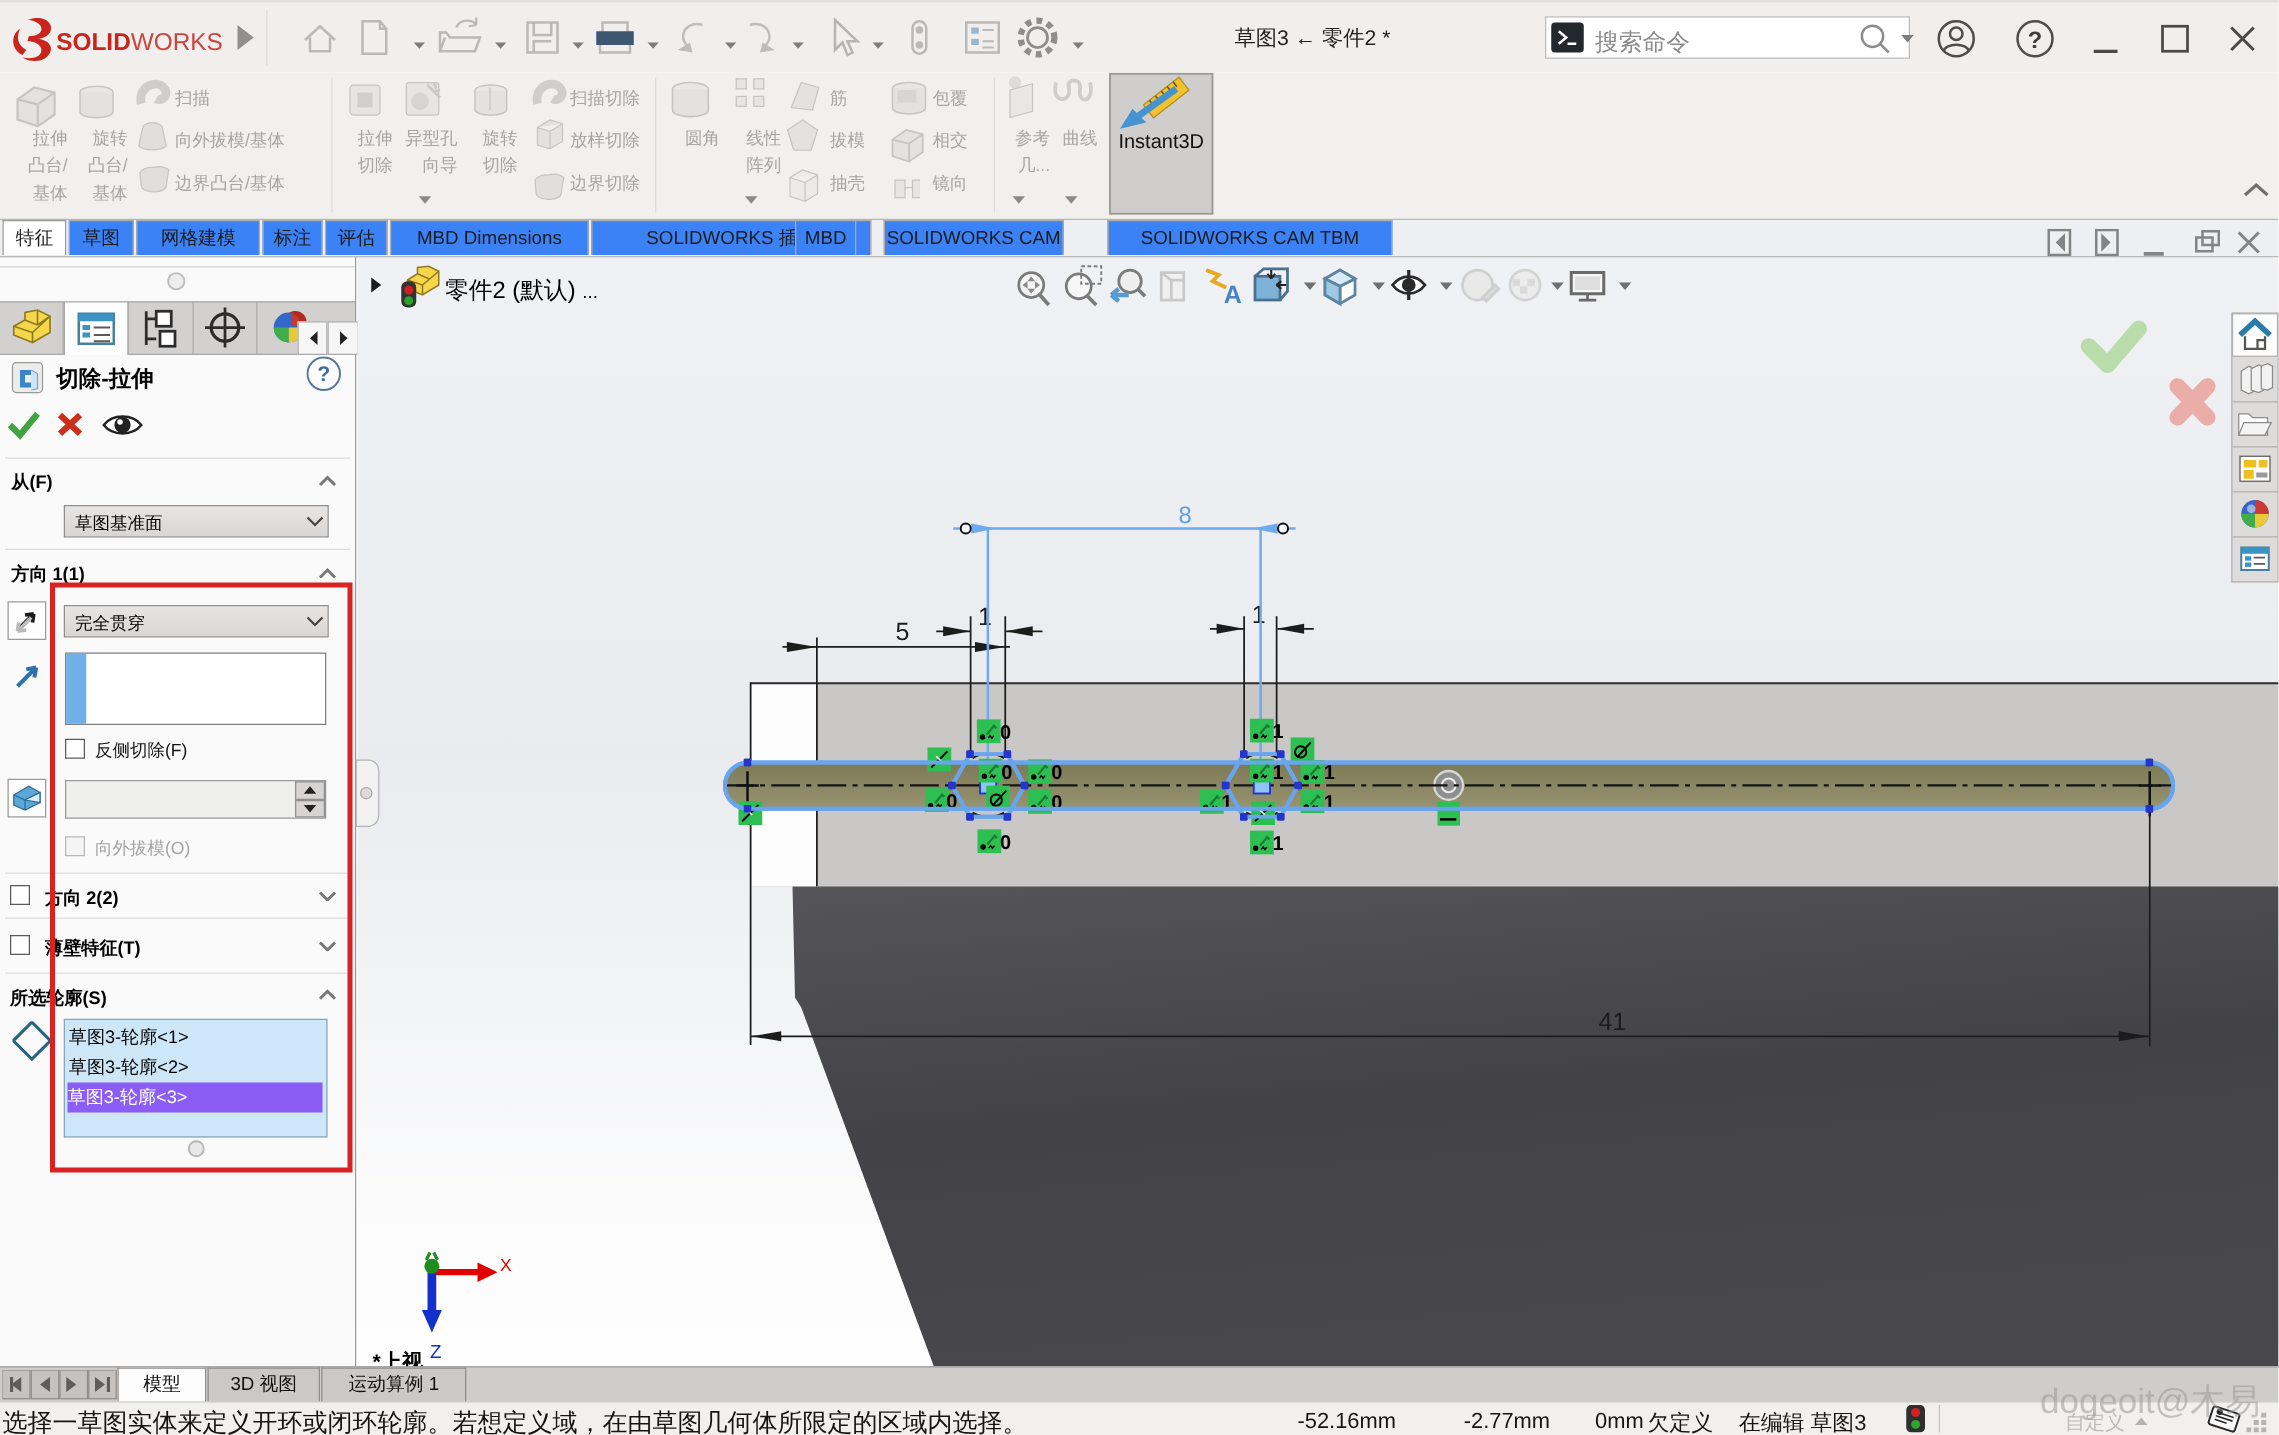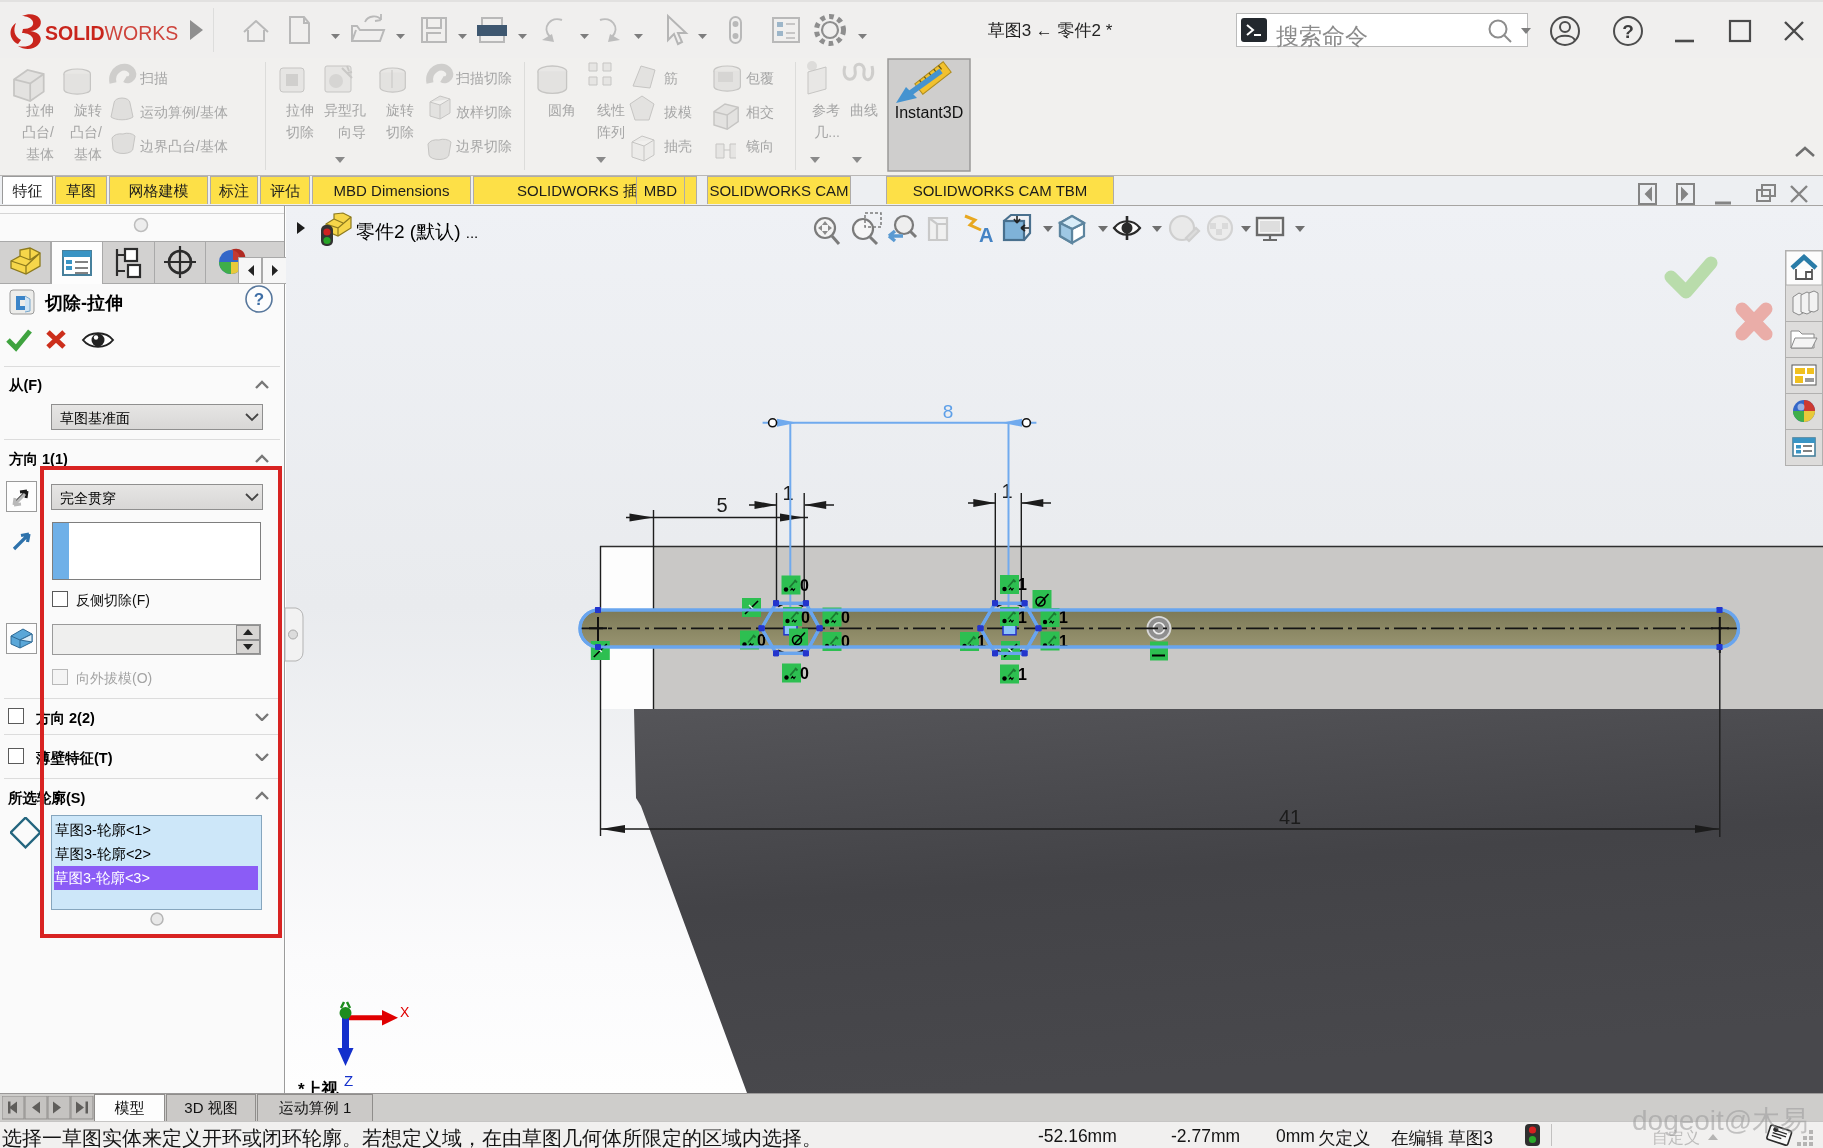--- a/index.html
+++ b/index.html
@@ -1,20 +1,20 @@
 <!DOCTYPE html>
 <html><head><meta charset="utf-8"><style>
 html,body{margin:0;padding:0}
 #root{position:relative;width:1823px;height:1148px;overflow:hidden;background:#fff;font-family:"Liberation Sans",sans-serif}
 .a{position:absolute}
 .ct{text-align:right}
 .tx14{font-size:14px;color:#111}
 .gr{color:#a4a4a4}
 .bold{font-weight:bold}
-.tab{position:absolute;top:176px;height:28px;background:#fde047;border:1px solid #aeaba9;border-bottom:none;color:#1c1c1c;font-size:15px;text-align:center;line-height:28px;box-sizing:border-box}
+.tab{position:absolute;top:176px;height:28px;background:#3b82f6;border:1px solid #aeaba9;border-bottom:none;color:#1c1c1c;font-size:15px;text-align:center;line-height:28px;box-sizing:border-box}
 .tab.on{background:#fff;border-color:#9a9a9a}
 .btab{position:absolute;top:1094px;height:27px;background:#cbc9c7;border:1px solid #8f8d8b;border-bottom:none;color:#111;font-size:15px;text-align:center;line-height:26px;box-sizing:border-box}
 .btab.on{background:#fdfdfd}
 .sep{position:absolute;width:1px;background:#dcdcda;top:62px;height:108px}
 .rlab{position:absolute;font-size:14px;color:#a6a6a6;line-height:22px;white-space:nowrap}
 .plab{position:absolute;font-size:14.5px;color:#000;font-weight:bold;white-space:nowrap}
 .chev{position:absolute;width:14px;height:9px}
 .ddown{position:absolute;height:26px;background:linear-gradient(#e6e5e4,#d8d7d6);border:1px solid #8f8f8f;font-size:14px;color:#000;line-height:26px;padding-left:8px;box-sizing:border-box}
 .cb{position:absolute;width:16px;height:16px;background:#fff;border:1.5px solid #5a5a5a;box-sizing:border-box}
 .hdiv{position:absolute;left:4px;width:276px;height:1px;background:#dcdcdc}
@@ -67,21 +67,21 @@
         <path d="M628 26 l4.5 5 l4.5 -5 Z"></path>
 </g>
 </svg>
 <div class="a" style="left:950px;top:19px;width:200px;font-size:17px;color:#222;text-align:center;white-space:nowrap">草图3 ← 零件2 *</div>
 <div class="a" style="left:1236px;top:13px;width:292px;height:34px;background:#fff;border:1px solid #bbb;box-sizing:border-box"></div>
 <div class="a" style="left:1241px;top:18px;width:26px;height:24px;background:#23282e;border-radius:3px"></div>
 <svg class="a" style="left:1241px;top:18px" width="26" height="24">
       <path d="M6 7 L12 12 L6 17" stroke="#fff" stroke-width="2" fill="none"></path>
       <path d="M13 17 L20 17" stroke="#fff" stroke-width="2"></path>
     </svg>
-<div class="a" style="left:1276px;top:21px;font-size:23px;color:#8b8b8b">搜索命令</div>
+<div class="a" style="left:1276px;top:21px;font-size:19px;color:#8b8b8b">搜索命令</div>
 <svg class="a" style="left:1485px;top:18px" width="55" height="28">
 <circle cx="13" cy="11" r="8.5" stroke="#8d8d8d" stroke-width="2" fill="none"></circle>
       <path d="M19 17 L26 24" stroke="#8d8d8d" stroke-width="2"></path>
 <path d="M36 10 l5 6 l5 -6 Z" fill="#7d7d7d"></path>
 </svg>
 <svg class="a" style="left:1548px;top:15px" width="260" height="32">
 <g stroke="#4d4d4d" stroke-width="2" fill="none">
 <circle cx="17" cy="16" r="14"></circle>
         <circle cx="17" cy="12" r="5"></circle>
         <path d="M7 26 C8 19 26 19 27 26"></path>
@@ -145,21 +145,21 @@
         <rect x="-18" y="-6.5" width="36" height="13" fill="#f2c12e" stroke="#b08d1e"></rect>
         <path d="M-12 -6.5 l0 5 M-6 -6.5 l0 7 M0 -6.5 l0 5 M6 -6.5 l0 7 M12 -6.5 l0 5" stroke="#6d5a12" stroke-width="1.3"></path>
       </g>
 <path d="M941 13 L909 36" stroke="#4593d0" stroke-width="5.5"></path>
       <path d="M896 45 L906 29 L917 40 Z" fill="#4593d0"></path>
 <text x="929" y="60" font-size="16" fill="#111" text-anchor="middle">Instant3D</text>
 </svg>
 <div class="rlab ct" style="left:6px;top:99px;width:48px">拉伸<br>凸台/<br>基体</div>
 <div class="rlab ct" style="left:54px;top:99px;width:48px">旋转<br>凸台/<br>基体</div>
 <div class="rlab" style="left:140px;top:67px">扫描</div>
-<div class="rlab" style="left:140px;top:101px">运动算例/基体</div>
+<div class="rlab" style="left:140px;top:101px">向外拔模/基体</div>
 <div class="rlab" style="left:140px;top:135px">边界凸台/基体</div>
 <div class="sep" style="left:265px"></div>
 <div class="rlab ct" style="left:268px;top:99px;width:46px">拉伸<br>切除</div>
 <div class="rlab ct" style="left:314px;top:99px;width:52px">异型孔<br>向导</div>
 <div class="rlab ct" style="left:368px;top:99px;width:46px">旋转<br>切除</div>
 <div class="rlab" style="left:456px;top:67px">扫描切除</div>
 <div class="rlab" style="left:456px;top:101px">放样切除</div>
 <div class="rlab" style="left:456px;top:135px">边界切除</div>
 <div class="sep" style="left:524px"></div>
 <div class="rlab ct" style="left:530px;top:99px;width:46px">圆角</div>

